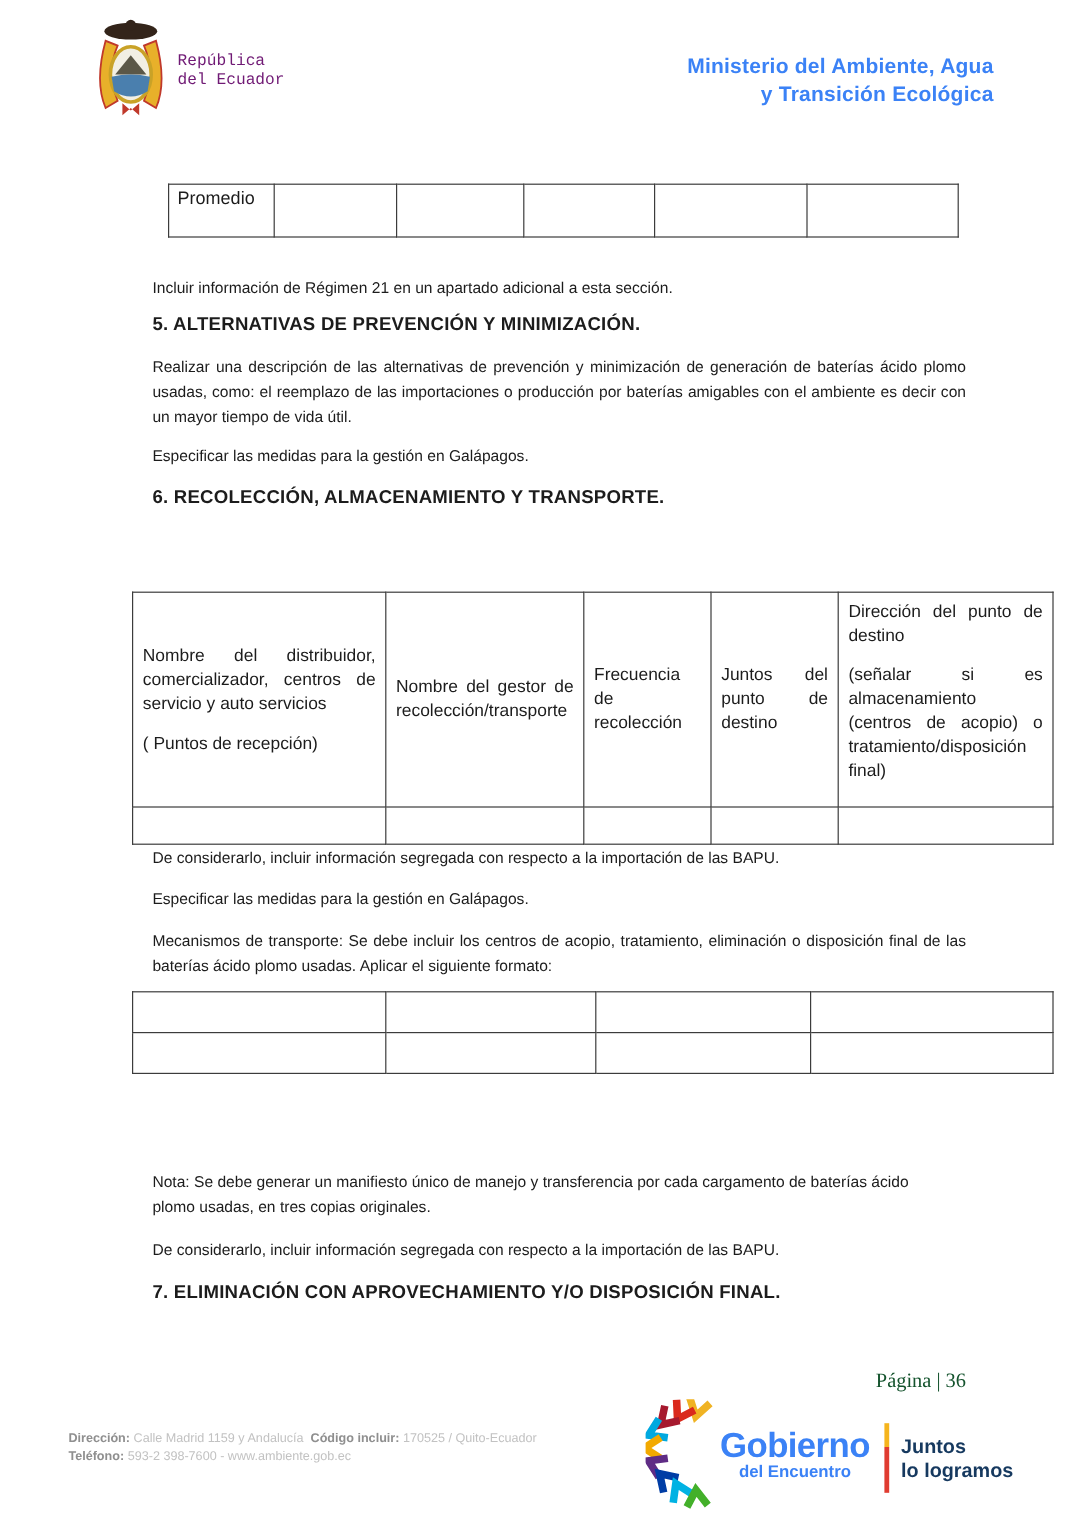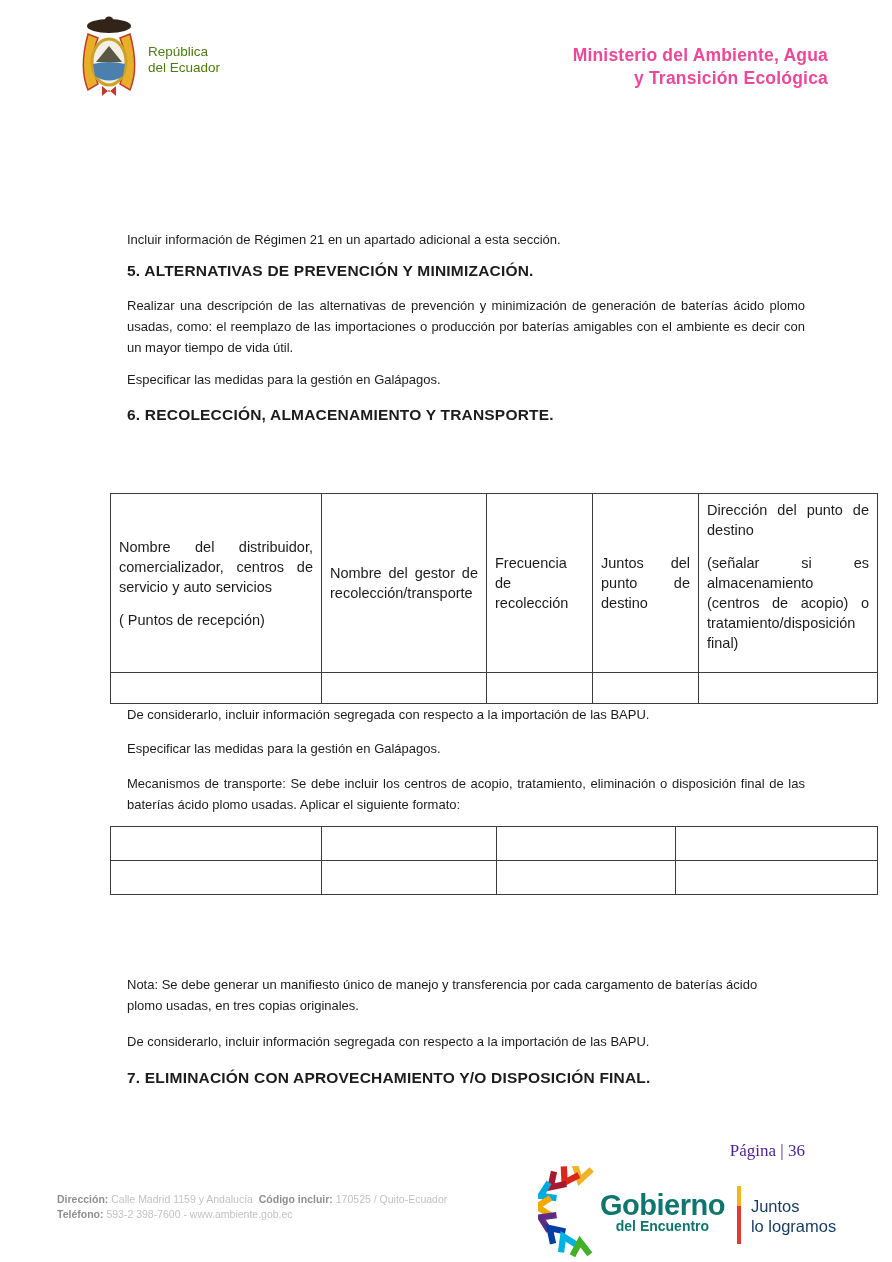--- a/index.html
+++ b/index.html
@@ -4,54 +4,54 @@
 <style>
   * { margin:0; padding:0; box-sizing:border-box; }
   html,body { background:#e8e8e8; }
   .page {
     position:relative; width:892px; height:1262px; background:#ffffff;
     font-family:"Liberation Sans","DejaVu Sans",sans-serif; color:#1c1c1c;
     margin:0 auto; overflow:hidden;
   }
   
   .coat-wrap { position:absolute; left:78px; top:14px; display:flex; align-items:center; }
-  .republic-text { margin-left:8px; color:#4d7c0f; font-size:13.5px; line-height:16px; }
+  .republic-text { margin-left:8px; color:#701a75; font-size:13.5px; line-height:16px;font-family:Liberation Mono, monospace; }
   .ministry-wordmark {
     position:absolute; right:64px; top:44px; text-align:right;
-    color:#ec4899; font-weight:bold; font-size:17.5px; line-height:23px; letter-spacing:.2px;
+    color:#3b82f6; font-weight:bold; font-size:17.5px; line-height:23px; letter-spacing:.2px;
   }
   
   .para { position:absolute; left:127px; width:678px; font-size:13px; line-height:21px; }
   .just  { text-align:justify; }
   .headng { position:absolute; left:127px; width:700px; font-size:15.5px; font-weight:bold; letter-spacing:.2px; }
   
   table { border-collapse:collapse; position:absolute; table-layout:fixed; }
   td { border:1px solid #3c3c3c; font-size:14.5px; line-height:20px; vertical-align:middle; padding:3px 8px; word-wrap:break-word; }
   .tbl-promedio { left:140px; top:153px; width:658px; }
   .tbl-promedio td { vertical-align:top; font-size:15px; padding:2px 7px; }
   .tbl-collection { left:110px; top:493px; width:767px; }
   .tbl-collection td.hd { text-align:justify; }
   .tbl-collection td.top-align { vertical-align:top; padding-top:6px; }
   .cell-gap { height:13px; }
   .tbl-transport { left:110px; top:826px; width:767px; }
   .tbl-transport td.hd { text-align:justify; }
   
   .page-number {
     position:absolute; left:500px; top:1141px; width:305px; text-align:right;
-    font-family:"Liberation Serif","DejaVu Serif",serif; font-size:17px; color:#4c1d95;
+    font-family:"Liberation Serif","DejaVu Serif",serif; font-size:17px; color:#14532d;
   }
   .footer-info { position:absolute; left:57px; top:1192px; font-size:10.5px; line-height:14.5px; color:#c2c2c2; }
   .footer-info b { color:#8f8f8f; font-weight:bold; }
   .gob-logo { position:absolute; left:538px; top:1166px; display:flex; align-items:center; }
-  .gob-text { margin-left:4px; color:#0f766e; }
+  .gob-text { margin-left:4px; color:#3b82f6; }
   .gob-title { font-size:29px; font-weight:bold; letter-spacing:-.5px; line-height:28px; }
   .gob-subtitle { font-size:14px; font-weight:bold; text-align:center; line-height:14px; }
   .gob-divider { width:4px; height:58px; margin:6px 10px 0 12px;
     background:linear-gradient(to bottom,#f5b41d 0%,#f5b41d 34%,#e03c31 34%,#e03c31 100%); }
-  .gob-tagline { color:#16395F; font-size:16.5px; font-weight:normal; line-height:20px; margin-top:8px; }
+  .gob-tagline { color:#16395F; font-size:16.5px; font-weight:bold; line-height:20px; margin-top:8px; }
 </style>
 </head>
 <body>
 
 <div class="page">
 
   <div class="coat-wrap">
     <svg width="62" height="92" viewBox="0 0 62 92">
       <ellipse cx="31" cy="12" rx="22" ry="7" fill="#33241a"></ellipse>
       <circle cx="31" cy="7" r="4.5" fill="#33241a"></circle>
@@ -66,20 +66,40 @@
       <div>República</div>
       <div>del Ecuador</div>
     </div>
   </div>
 
   <div class="ministry-wordmark">
     <div>Ministerio del Ambiente, Agua</div>
     <div>y Transición Ecológica</div>
   </div>
 
+  <table class="tbl-promedio">
+    <colgroup>
+        <col style="width:88px">
+        <col style="width:102px">
+        <col style="width:106px">
+        <col style="width:109px">
+        <col style="width:127px">
+        <col style="width:126px">
+      </colgroup>
+    <tbody>
+        <tr style="height:44px">
+      <td>Promedio</td>
+      <td></td>
+      <td></td>
+      <td></td>
+      <td></td>
+      <td></td>
+    </tr>
+  </tbody>
+    </table>
 
   <div class="para" style="top:229px">Incluir información de Régimen 21 en un apartado adicional a esta sección.</div>
 
   <div class="headng" style="top:262px">5. ALTERNATIVAS DE PREVENCIÓN Y MINIMIZACIÓN.</div>
 
   <div class="para just" style="top:295px">Realizar una descripción de las alternativas de prevención y minimización de generación de baterías ácido plomo usadas, como: el reemplazo de las importaciones o producción por baterías amigables con el ambiente es decir con un mayor tiempo de vida útil.</div>
 
   <div class="para" style="top:369px">Especificar las medidas para la gestión en Galápagos.</div>
 
   <div class="headng" style="top:406px">6. RECOLECCIÓN, ALMACENAMIENTO Y TRANSPORTE.</div>

